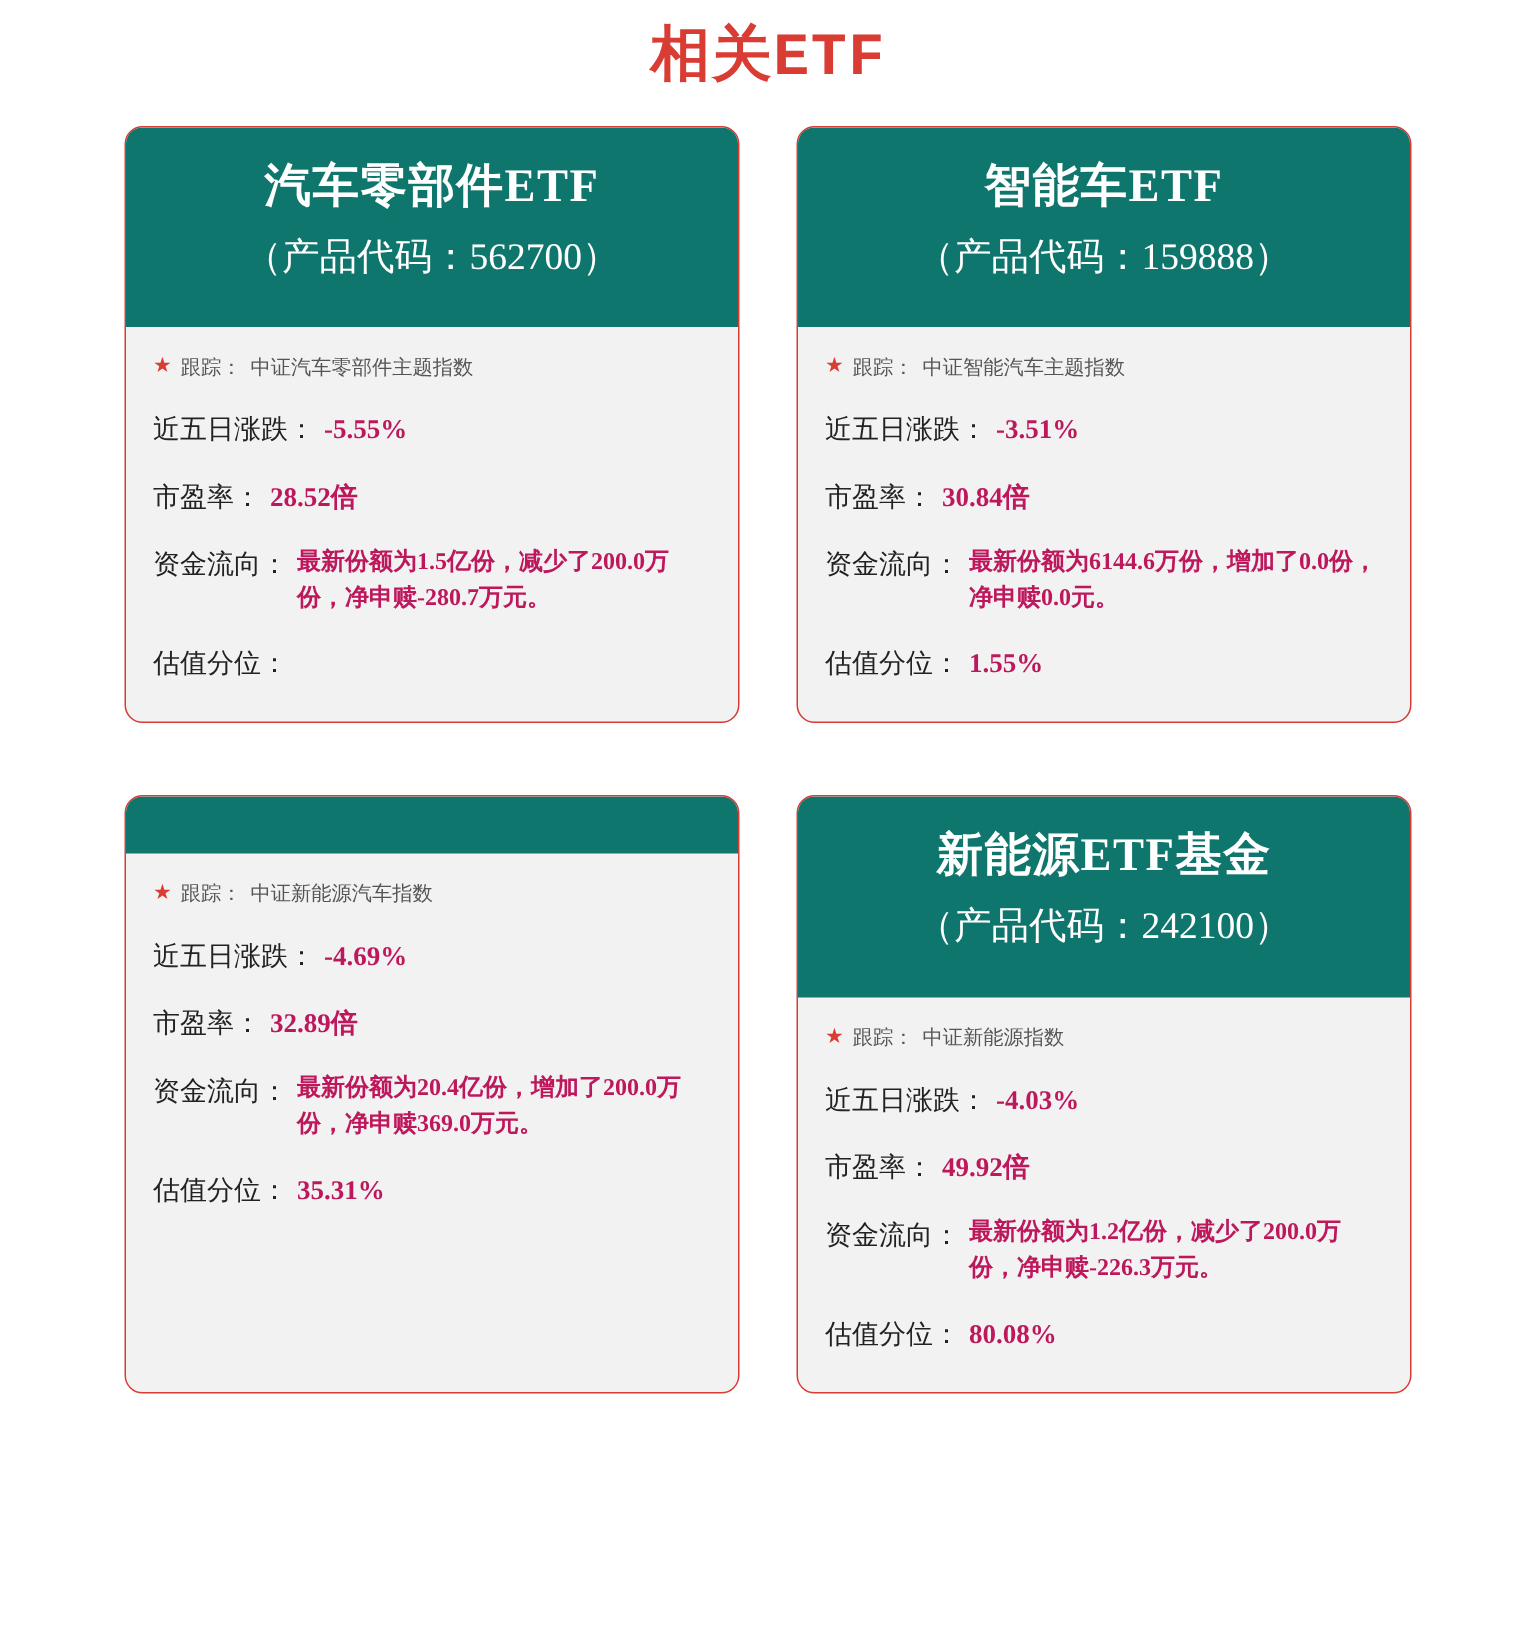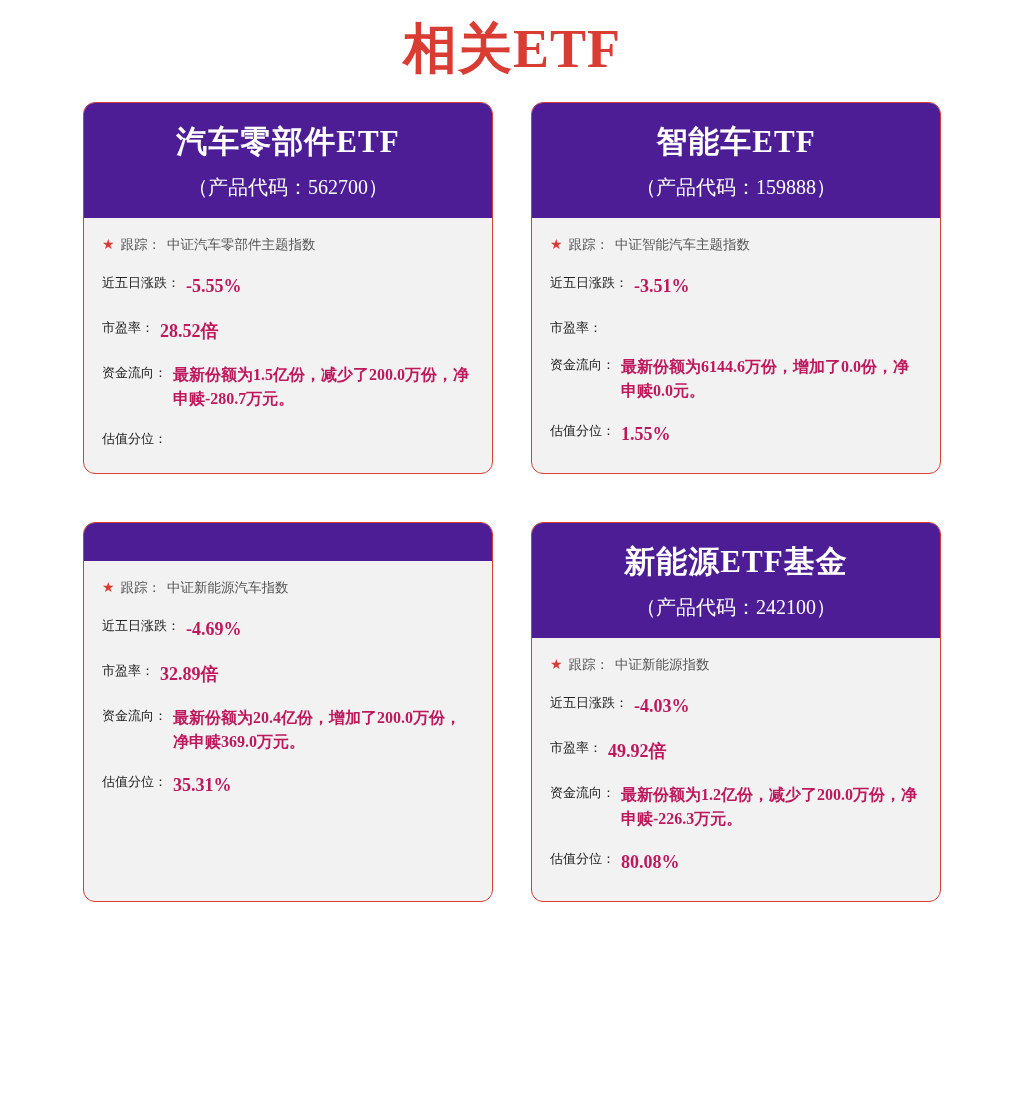--- a/index.html
+++ b/index.html
@@ -16,23 +16,23 @@
   .page {
     width: 1024px;
     min-height: 1098px;
     box-sizing: border-box;
     padding: 0;
     position: relative;
   }
   .page-title {
     text-align: center;
     color: #d93c33;
-    font-family: Liberation Serif, serif;
+    font-family: Liberation Mono, monospace;
     font-weight: bold;
-    font-size: 54px;
+    font-size: 40px;
     letter-spacing: 1px;
     margin: 0;
     padding: 14px 0 18px 0;
     line-height: 1.3;
   }
   .grid {
     display: grid;
     grid-template-columns: 410px 410px;
     justify-content: center;
     column-gap: 38px;
@@ -40,37 +40,37 @@
     padding: 0 0 28px 0;
   }
   .card {
     background: #f2f2f2;
     border: 1px solid #d93c33;
     border-radius: 12px;
     overflow: hidden;
     box-sizing: border-box;
   }
   .card-head {
-    background: #4c1d95;
+    background: #0f766e;
     color: #ffffff;
     padding: 20px 10px 18px 10px;
     text-align: center;
   }
   .card-name {
     font-family: "Liberation Serif", serif;
     font-weight: bold;
     font-size: 31px;
     line-height: 1.25;
     margin: 0 0 12px 0;
     letter-spacing: 1px;
   }
   .card-code {
-    font-size: 20px;
+    font-size: 25px;
     line-height: 1.3;
-    margin: 0;
+    margin: 12px;
     font-family: "Liberation Serif", serif;
   }
   .card-body {
     padding: 14px 18px 16px 18px;
   }
   .track-row {
     display: flex;
     align-items: center;
     gap: 6px;
     padding: 4px 0 10px 0;
@@ -88,21 +88,21 @@
     text-align: center;
   }
   .row {
     display: flex;
     align-items: flex-start;
     padding: 9px 0;
     line-height: 1.5;
   }
   .row-label {
     color: #222222;
-    font-size: 13px;
+    font-size: 18px;
     font-family: "Liberation Serif", serif;
     white-space: nowrap;
     flex: 0 0 auto;
     padding-right: 6px;
   }
   .row-value {
     color: #be185d;
     font-size: 18px;
     font-weight: bold;
     font-family: "Liberation Serif", serif;
@@ -161,20 +161,21 @@
           <span class="star-icon">★</span>
           <span class="track-text">跟踪：</span>
           <span class="track-text">中证智能汽车主题指数</span>
         </div>
         <div class="row">
           <span class="row-label">近五日涨跌：</span>
           <span class="row-value">-3.51%</span>
         </div>
         <div class="row">
           <span class="row-label">市盈率：</span>
+          <span class="row-value">30.84倍</span>
         </div>
         <div class="row">
           <span class="row-label">资金流向：</span>
           <span class="row-value flow">最新份额为6144.6万份，增加了0.0份，净申赎0.0元。</span>
         </div>
         <div class="row">
           <span class="row-label">估值分位：</span>
           <span class="row-value">1.55%</span>
         </div>
       </div>

